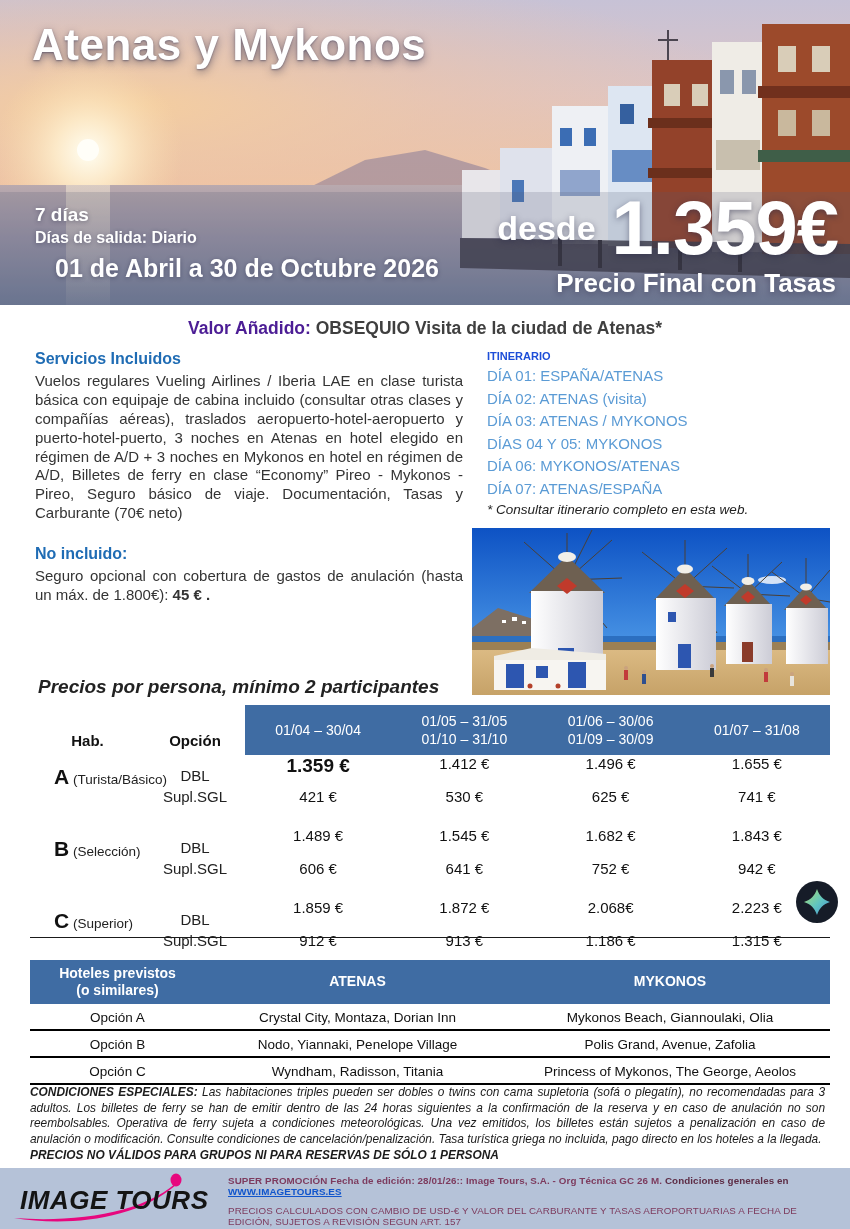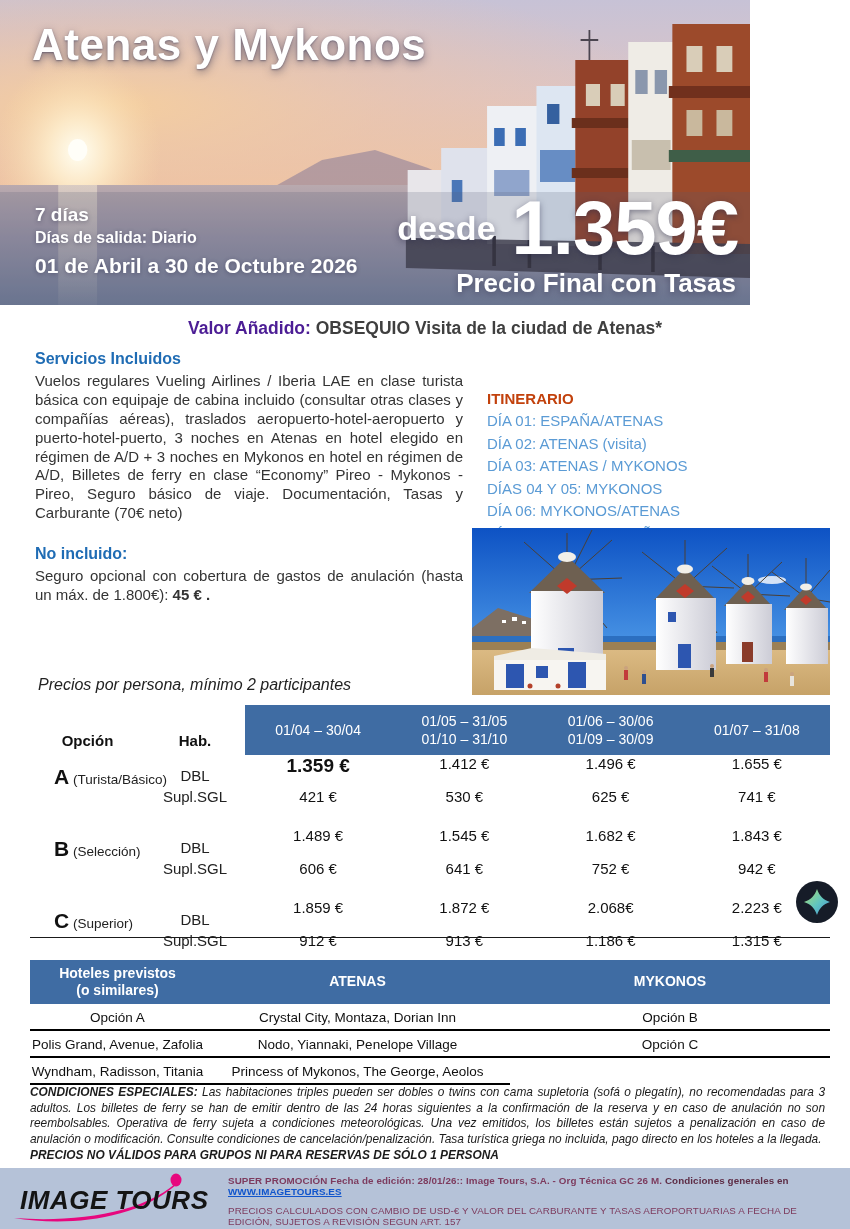--- a/index.html
+++ b/index.html
@@ -1,27 +1,27 @@
 <!DOCTYPE html>
 <html><head>
 <meta charset="utf-8">
 <style>
   * { margin:0; padding:0; box-sizing:border-box; }
   body { background:#ffffff; font-family:"Liberation Sans", sans-serif; }
   .page { position:relative; width:850px; height:1229px; background:#fff; overflow:hidden; margin:0 auto; }
 
   
-  .hero { position:absolute; left:0; top:0; width:750px; height:305px; overflow:hidden; }
+  .hero { position:absolute; left:0; top:0; width:850px; height:305px; overflow:hidden; }
   .hero svg { position:absolute; left:0; top:0; width:100%; height:100%; }
   .hero-title { position:absolute; left:32px; top:20px; font-size:44px; font-weight:bold; color:#fff;
     letter-spacing:.5px; text-shadow:0 3px 8px rgba(50,50,80,.55), 0 1px 2px rgba(50,50,80,.5); }
   .hero-info { position:absolute; left:35px; top:204px; color:#fff; text-shadow:0 1px 4px rgba(40,40,70,.45); }
   .hero-days { font-size:19px; font-weight:bold; margin-bottom:3px; }
   .hero-dep { font-size:16px; font-weight:bold; margin-bottom:7px; }
-  .hero-dates { font-size:21px; font-weight:bold; }
+  .hero-dates { font-size:25px; font-weight:bold;margin-left:20px; }
   .hero-price { position:absolute; right:12px; top:192px; text-align:right; color:#fff;
     text-shadow:0 2px 6px rgba(40,40,70,.5); }
   .hero-price-row { display:flex; align-items:center; justify-content:flex-end; gap:16px; }
   .hero-desde { font-size:34px; font-weight:bold; }
   .hero-amount { font-size:76px; font-weight:bold; letter-spacing:-1px; line-height:.95; }
   .hero-note { font-size:26px; font-weight:bold; margin-top:4px; margin-right:2px; }
 
   
   .value-line { position:absolute; left:0; top:318px; width:850px; text-align:center;
     font-size:17.5px; font-weight:bold; color:#3f3f3f; }
@@ -29,30 +29,30 @@
 
   
   .left-col { position:absolute; left:35px; top:350px; width:428px; color:#343434; }
   .sec-head { color:#1f6cb4; font-weight:bold; font-size:16px; margin-bottom:4px; }
   .left-col p { font-size:15px; line-height:1.26; text-align:justify; }
   .noinc-head { color:#1f6cb4; font-weight:bold; font-size:16px; margin-top:22px; margin-bottom:4px; }
   .bold { font-weight:bold; }
 
   
   .itinerary { position:absolute; left:487px; top:350px; width:350px; }
-  .itin-head { font-size:15px; font-weight:bold; color:#c2410c; margin-bottom:3px;margin-top:40px; }
+  .itin-head { font-size:11px; font-weight:bold; color:#1d4ed8; margin-bottom:3px; }
   .itin-day { font-size:15px; color:#5b9bd5; line-height:1.5; }
   .itin-note { font-size:13.5px; font-style:italic; color:#222; margin-top:2px; }
 
   
   .windmills { position:absolute; left:472px; top:528px; width:358px; height:167px; overflow:hidden; }
   .windmills svg { width:100%; height:100%; display:block; }
 
   
-  .precios-note { position:absolute; left:38px; top:676px; font-size:16px; font-style:italic; font-weight:normal; color:#222; }
+  .precios-note { position:absolute; left:38px; top:676px; font-size:19px; font-style:italic; font-weight:bold; color:#222; }
   .ptable { position:absolute; left:30px; top:705px; width:800px; display:grid;
     grid-template-columns:115px 100px repeat(4, 1fr); }
   .pt-h { display:flex; align-items:flex-end; justify-content:center; font-size:15px; font-weight:bold;
     color:#111; padding-bottom:6px; }
   .pt-period { background:#3f6ca3; height:50px; display:flex; flex-direction:column; align-items:center;
     justify-content:center; color:#fff; font-size:14px; line-height:1.3; }
   .period-line:empty { display:none; }
   .pt-opt { grid-row:span 2; padding-left:24px; padding-top:10px; white-space:nowrap; }
   .opt-letter { font-size:21px; font-weight:bold; color:#111; }
   .opt-cat { font-size:13.5px; color:#222; }
@@ -298,22 +298,22 @@
       <rect x="292" y="144" width="4" height="10" fill="#c23b3b"></rect>
         <circle cx="294" cy="142" r="2" fill="#caa27e"></circle>
       <rect x="318" y="148" width="4" height="10" fill="#e8e4dc"></rect>
         <circle cx="320" cy="146" r="2" fill="#caa27e"></circle>
     </svg>
   </div>
 
   <div class="precios-note">Precios por persona, mínimo 2 participantes</div>
 
   <div class="ptable">
+    <div class="pt-h">Hab.</div>
     <div class="pt-h">Opción</div>
-    <div class="pt-h">Hab.</div>
     <div class="pt-period">
       <div class="period-line">01/04 – 30/04</div>
     </div>
     <div class="pt-period">
       <div class="period-line">01/05 – 31/05</div>
         <div class="period-line">01/10 – 31/10</div>
     </div>
     <div class="pt-period">
       <div class="period-line">01/06 – 30/06</div>
         <div class="period-line">01/09 – 30/09</div>
@@ -371,24 +371,25 @@
   <div class="htable">
     <div class="ht-h">
       <div>Hoteles previstos</div>
         <div>(o similares)</div>
     </div>
     <div class="ht-h">ATENAS</div>
     <div class="ht-h">MYKONOS</div>
 
     <div class="ht-cell">Opción A</div>
     <div class="ht-cell">Crystal City, Montaza, Dorian Inn</div>
+    <div class="ht-cell">Mykonos Beach, Giannoulaki, Olia</div>
 
     <div class="ht-cell">Opción B</div>
+    <div class="ht-cell">Nodo, Yiannaki, Penelope Village</div>
     <div class="ht-cell">Polis Grand, Avenue, Zafolia</div>
-    <div class="ht-cell">Nodo, Yiannaki, Penelope Village</div>
 
     <div class="ht-cell">Opción C</div>
     <div class="ht-cell">Wyndham, Radisson, Titania</div>
     <div class="ht-cell">Princess of Mykonos, The George, Aeolos</div>
   </div>
 
   <div class="conditions">
     <div><span class="bold">CONDICIONES ESPECIALES:</span><span>  Las habitaciones triples pueden ser dobles o twins con cama supletoria (sofá o plegatín), no recomendadas para 3 adultos. Los billetes de ferry se han de emitir dentro de las 24 horas siguientes a la confirmación de la reserva y en caso de anulación no son reembolsables. Operativa de ferry sujeta a condiciones meteorológicas. Una vez emitidos, los billetes están sujetos a penalización en caso de anulación o modificación. Consulte condiciones de cancelación/penalización. Tasa turística griega no incluida, pago directo en los hoteles a la llegada.</span></div>
     <div class="final">PRECIOS NO VÁLIDOS PARA GRUPOS NI PARA RESERVAS DE SÓLO 1 PERSONA</div>
   </div>

